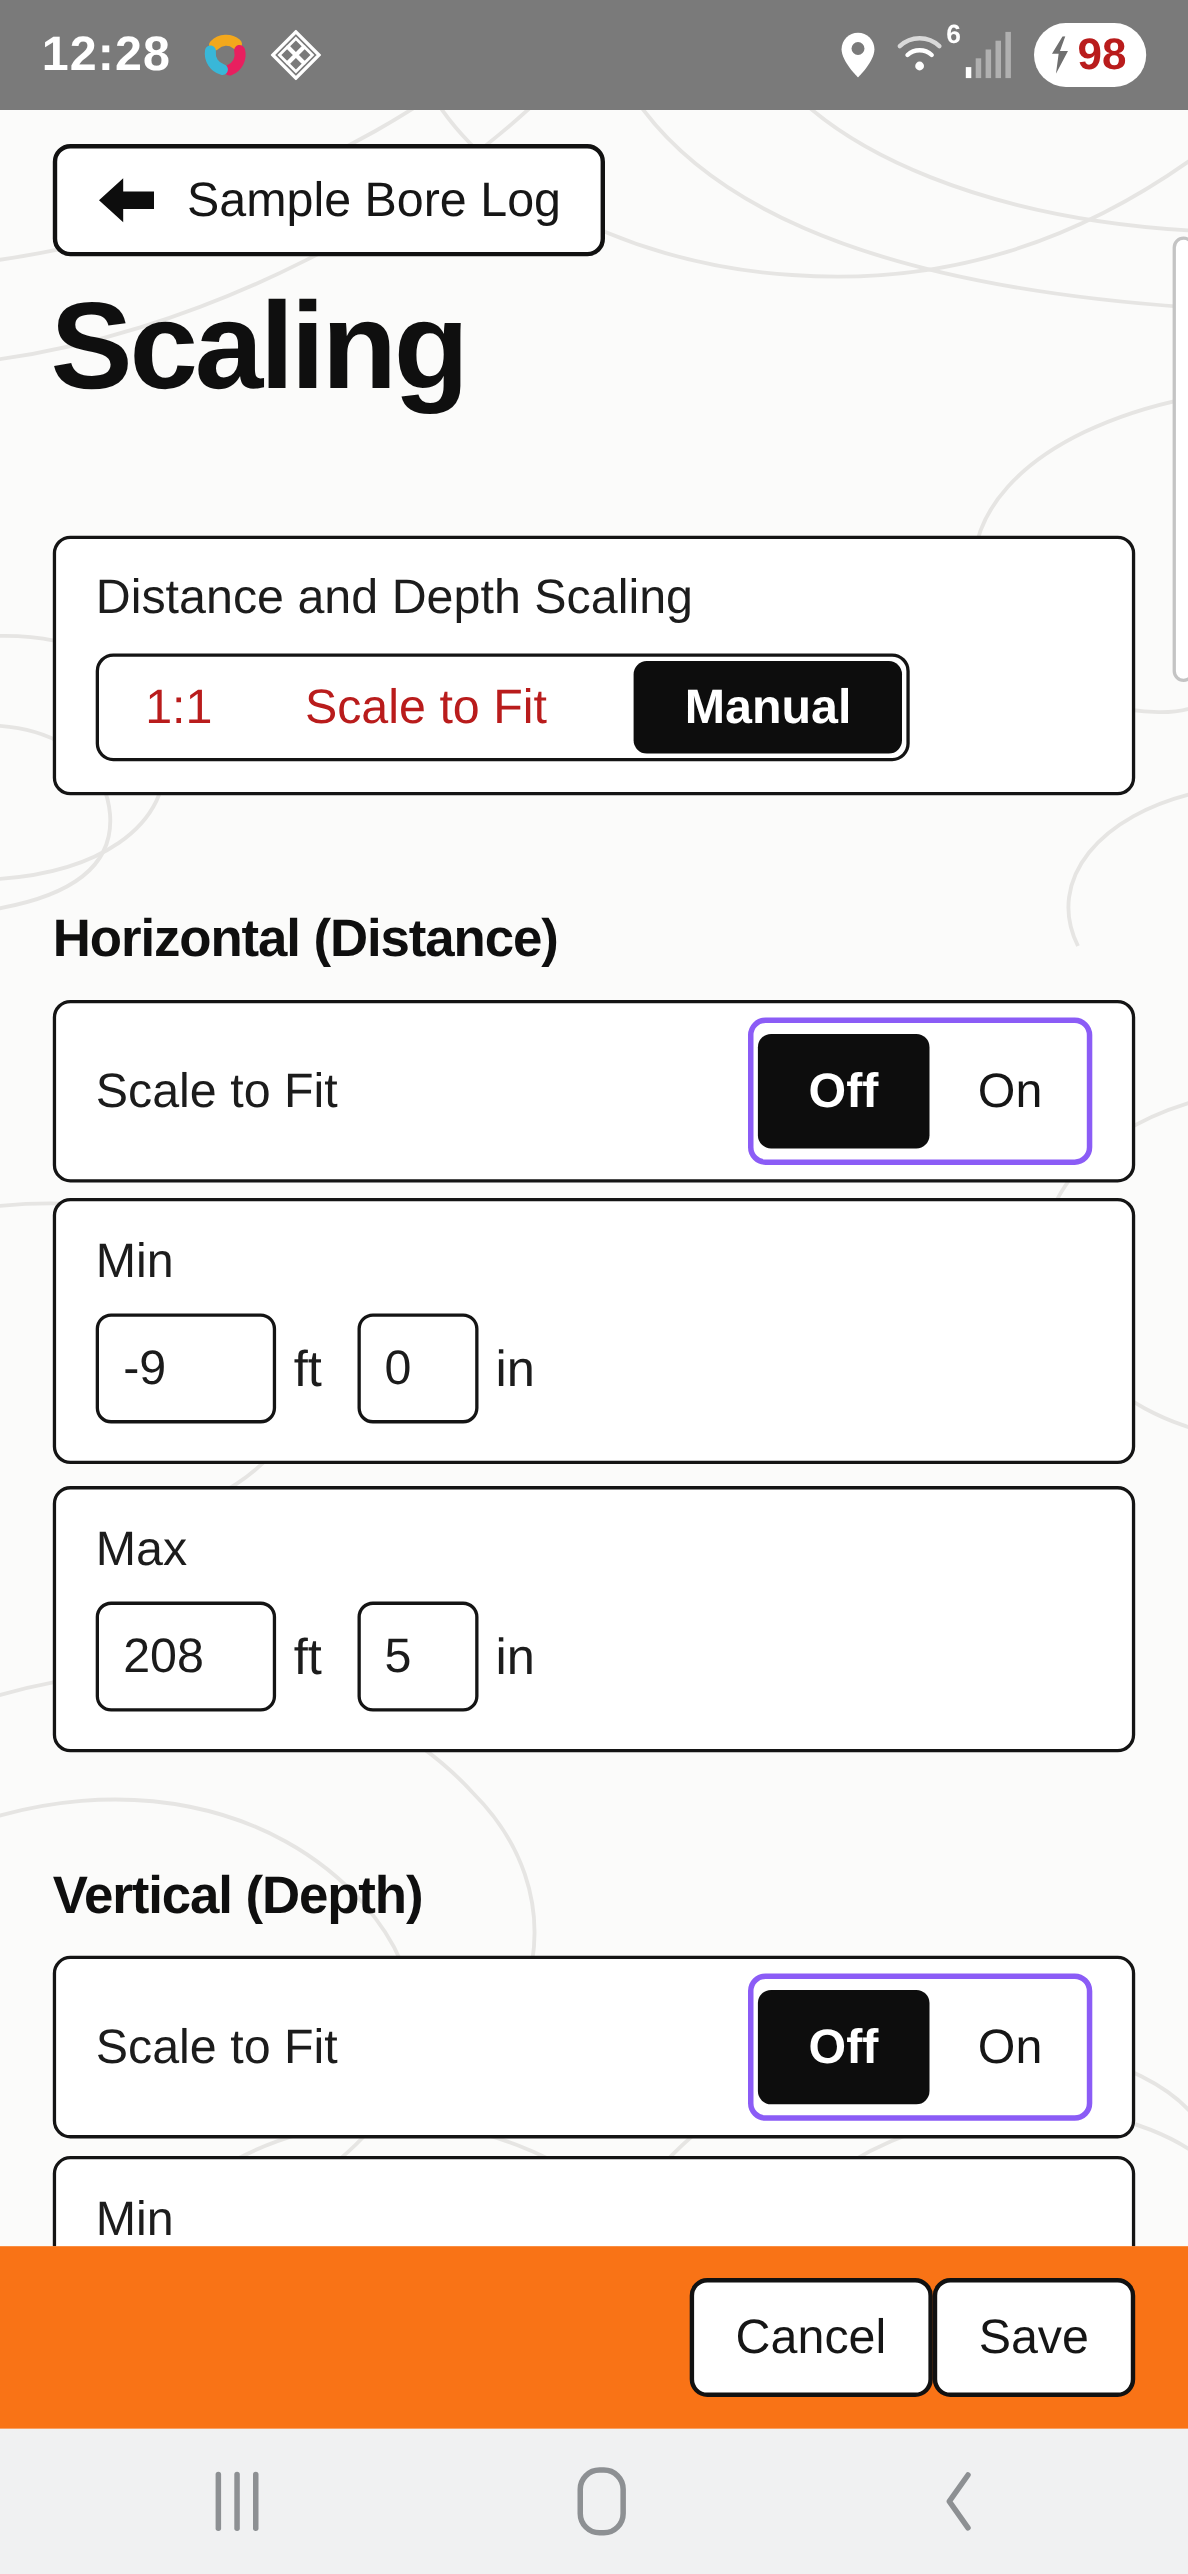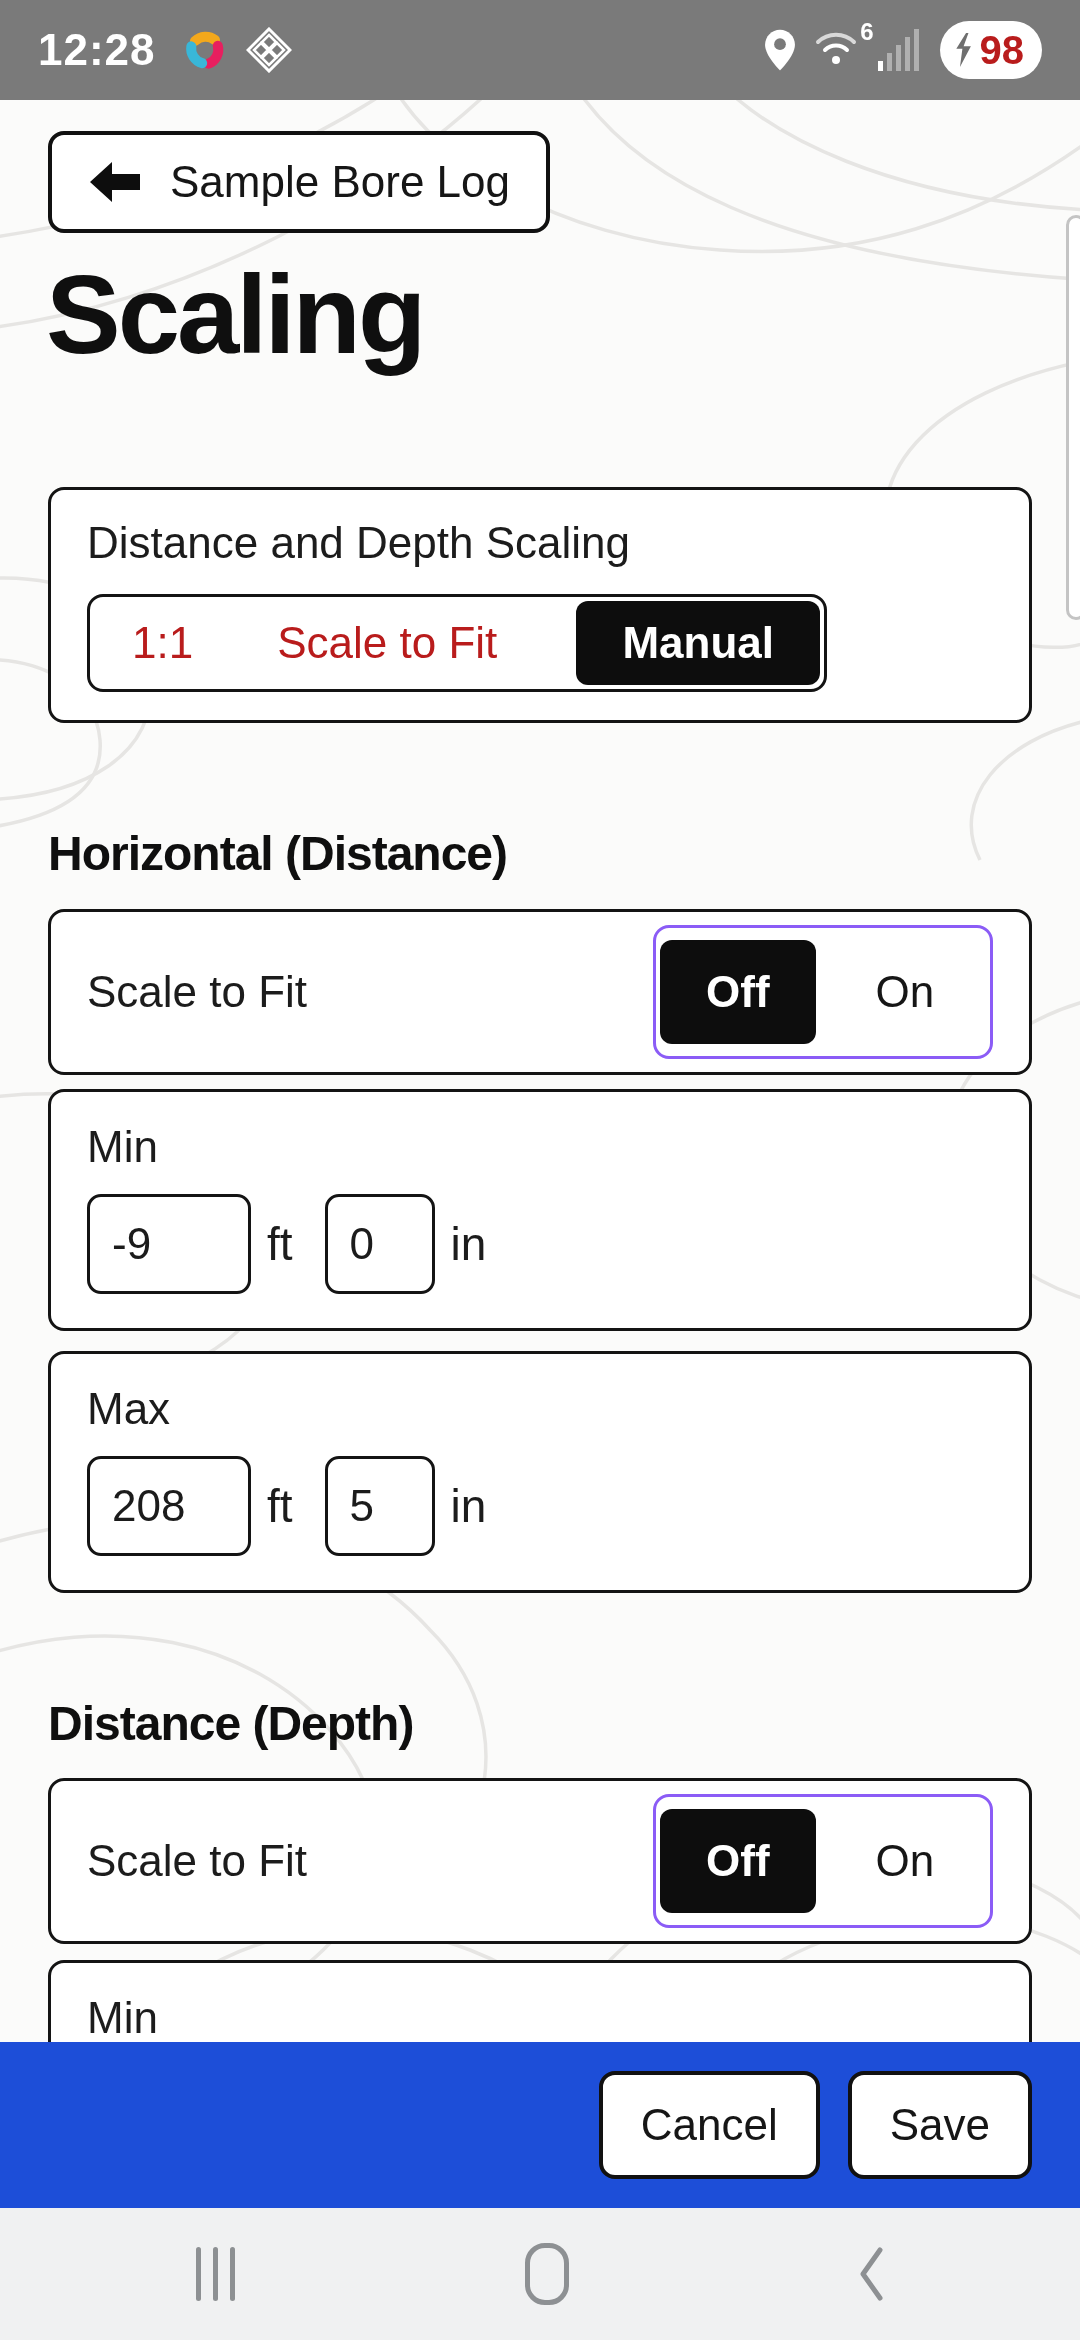--- a/index.html
+++ b/index.html
@@ -48,21 +48,21 @@
     background:none;border:none;font-family:inherit;font-size:44px;color:#b91c1c;
     padding:0 42px;height:100%;cursor:pointer;
   }
   .mode-option.selected{
     margin-left:auto;margin-right:4px;height:84px;background:#0d0d0d;color:#fff;
     font-weight:700;border-radius:12px;padding:0 46px;display:flex;align-items:center;
   }
   
   .row-card{height:166px;display:flex;align-items:center;justify-content:space-between;padding:0 36px;}
   .toggle{
-    display:flex;align-items:center;width:340px;height:134px;border:3px solid #8b5cf6;
+    display:flex;align-items:center;width:313px;height:134px;border:5px solid #8b5cf6;
     border-radius:16px;box-sizing:border-box;background:#fff;
   }
   .t-btn{background:none;border:none;font-family:inherit;font-size:44px;color:#161616;cursor:pointer;}
   .t-off.selected{
     margin:4px;height:104px;background:#0d0d0d;color:#fff;font-weight:700;
     border-radius:12px;padding:0 46px;display:flex;align-items:center;
   }
   .t-on{flex:1;text-align:center;padding:0 10px;}
   
   .input-card{margin-top:14px;padding:30px 36px 34px;}
@@ -75,22 +75,22 @@
   .num-input.in{width:110px;}
   .unit{font-size:46px;color:#1c1c1c;margin:0 32px 0 16px;}
   .partial{margin-top:16px;height:220px;}
   
   .scrollbar{
     position:absolute;top:215px;right:-6px;width:20px;height:405px;background:#fff;
     border:3px solid #c4c4c4;border-radius:10px;z-index:2;box-sizing:border-box;
   }
   
   .action-bar{
-    position:absolute;top:2042px;left:0;width:100%;height:166px;background:#1d4ed8;z-index:3;
-    display:flex;align-items:center;justify-content:flex-end;gap:28px;
+    position:absolute;top:2042px;left:0;width:100%;height:166px;background:#f97316;z-index:3;
+    display:flex;align-items:center;justify-content:flex-end;gap:0;
     padding-right:48px;box-sizing:border-box;
   }
   .footer-btn{
     background:#fff;border:4px solid #111;border-radius:16px;height:108px;
     font-family:inherit;font-size:44px;color:#161616;padding:0 38px;cursor:pointer;
   }
   
   .nav-bar{
     position:absolute;top:2208px;left:0;width:100%;height:132px;background:#f0f1f2;z-index:4;
     display:flex;align-items:center;justify-content:space-between;padding:0 196px;box-sizing:border-box;
@@ -219,21 +219,21 @@
     <section class="card input-card" style="margin-top:20px;">
       <div class="card-label">Max</div>
       <div class="input-row">
         <input class="num-input ft" value="208" style="">
         <span class="unit">ft</span>
         <input class="num-input in" value="5" style="">
         <span class="unit">in</span>
       </div>
     </section>
 
-    <h2>Distance (Depth)</h2>
+    <h2>Vertical (Depth)</h2>
 
     <section class="card row-card">
       <span class="row-label">Scale to Fit</span>
       <div class="toggle">
         <button class="t-btn t-off selected">Off</button>
         <button class="t-btn t-on">On</button>
       </div>
     </section>
 
     <section class="card input-card partial">

